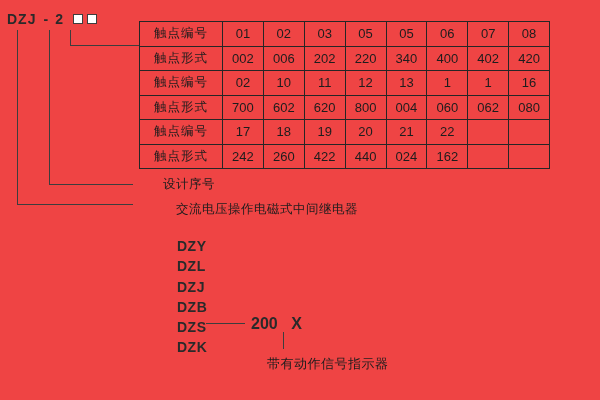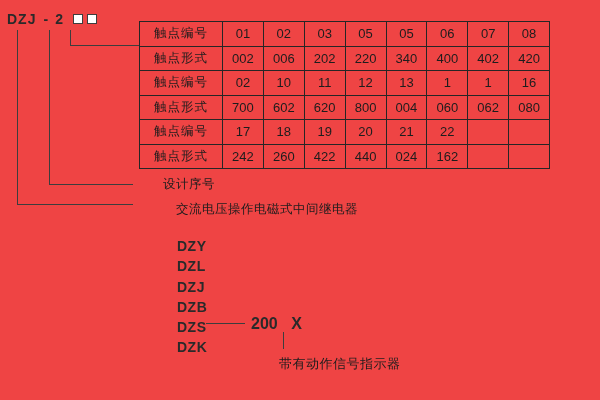--- a/index.html
+++ b/index.html
@@ -43,21 +43,21 @@
     position:absolute;left:177px;top:236px;
     font-size:14px;font-weight:bold;letter-spacing:0.5px;color:#2a2a2a;
   }
   .model-item{height:20.3px;line-height:20.3px;}
   .dzb-example{
     position:absolute;left:251px;top:316px;height:16px;line-height:16px;
     font-size:16px;font-weight:bold;color:#2a2a2a;white-space:nowrap;
   }
   .dzb-example .var{margin-left:9px;}
   .indicator-note{
-    position:absolute;left:279px;top:355px;
+    position:absolute;left:267px;top:355px;
     font-size:13px;letter-spacing:0.5px;color:#1d1d1d;white-space:nowrap;
   }
 </style>
 </head>
 <body>
 
 <div class="canvas">
 
   <div class="model-header">
     <span>DZJ</span>

